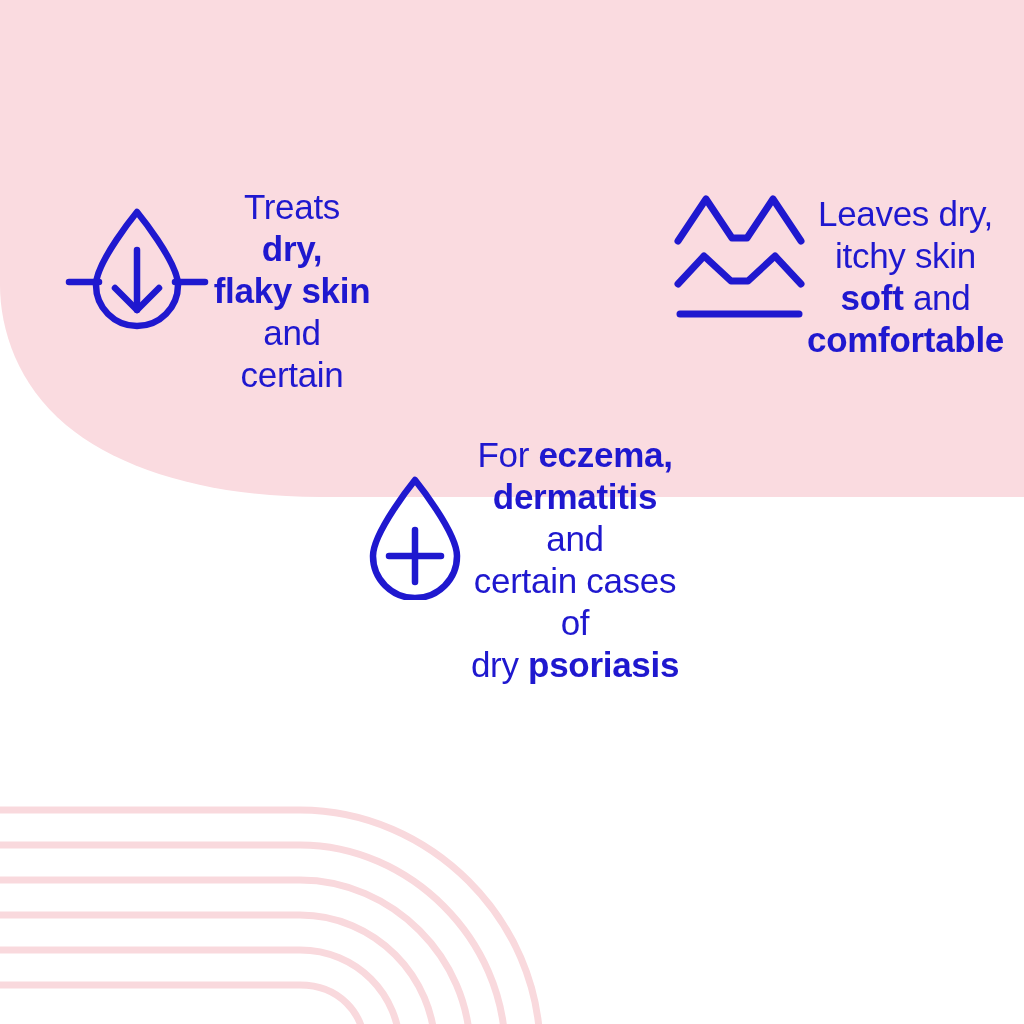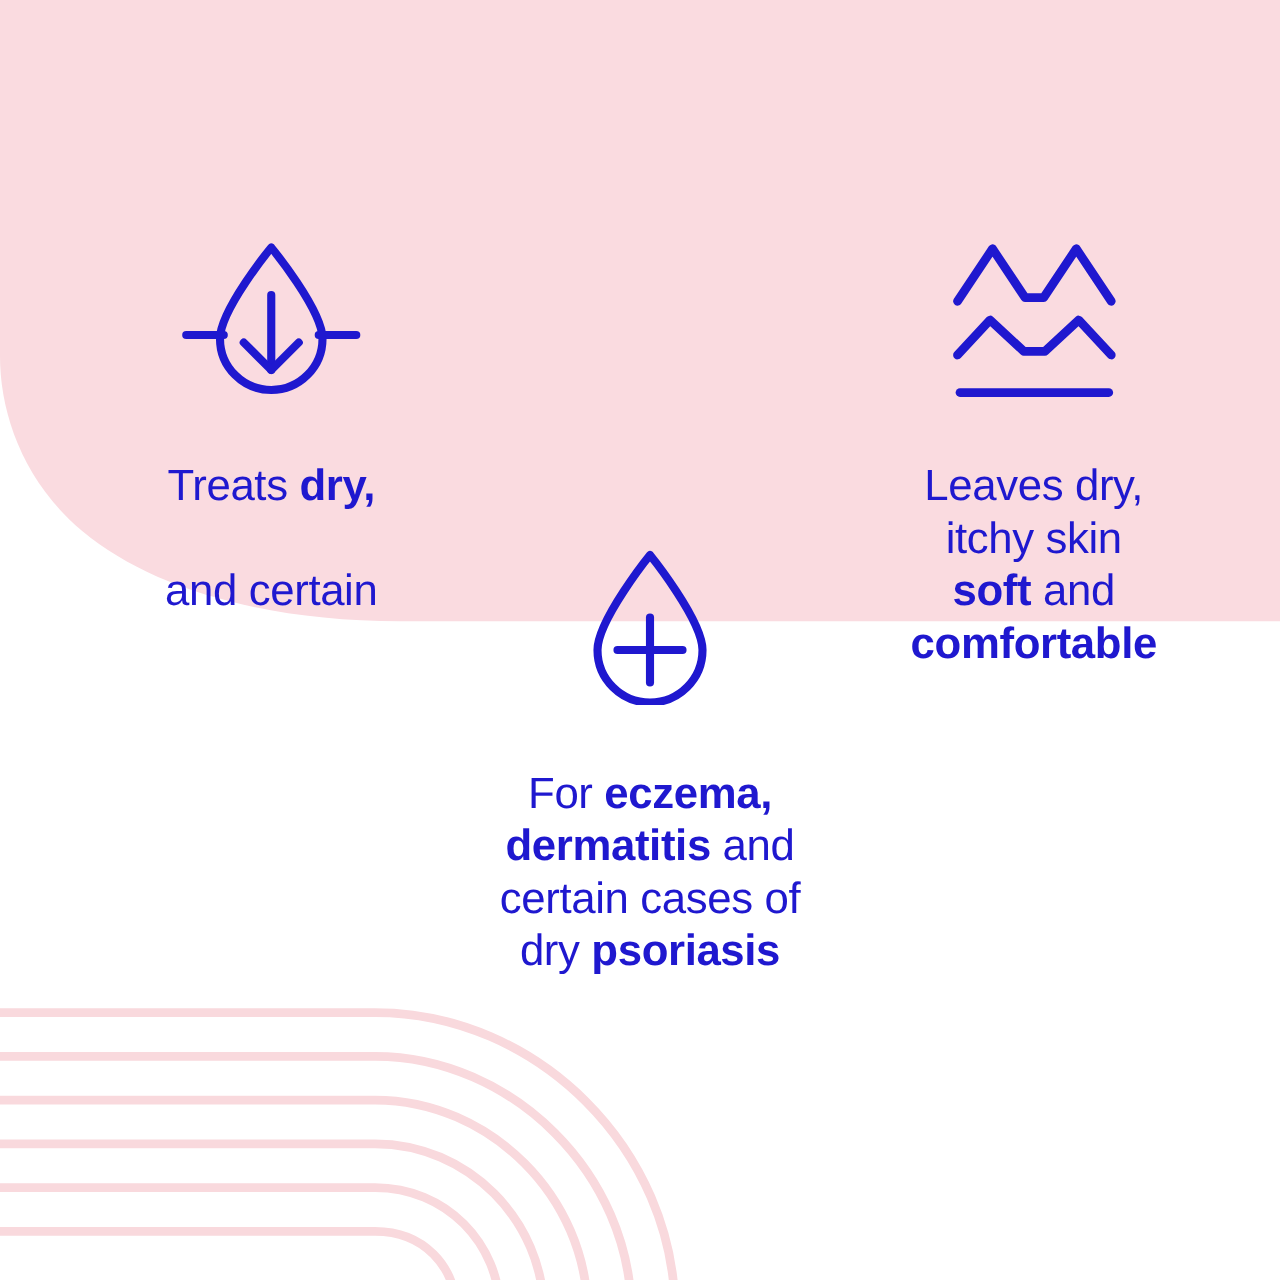--- a/index.html
+++ b/index.html
@@ -39,21 +39,21 @@
     bottom: 0;
     width: 620px;
     height: 240px;
     pointer-events: none;
   }
 
   
   .feature {
     position: absolute;
     display: flex;
-    flex-direction: column;
+    flex-direction: row;
     align-items: center;
   }
 
   .feature-icon {
     display: block;
   }
 
   .feature-text {
     margin: 0;
     text-align: center;
@@ -122,21 +122,21 @@
       <svg class="feature-icon" width="150" height="130" viewBox="0 0 150 130" aria-hidden="true">
         <g fill="none" stroke="#1f18cf" stroke-width="6.5" stroke-linecap="round" stroke-linejoin="round">
           <path d="M75 12 C 75 12 116 62 116 85 A 41 41 0 0 1 34 85 C 34 62 75 12 75 12 Z"></path>
           <line x1="7" y1="82" x2="37" y2="82"></line>
           <line x1="113" y1="82" x2="143" y2="82"></line>
           <line x1="75" y1="50" x2="75" y2="110"></line>
           <polyline points="53,88 75,110 97,88"></polyline>
         </g>
       </svg>
     </div>
-    <p class="feature-text" style="color: rgb(31, 24, 207);"><span>Treats <b>dry,</b></span><br><br><span>and certain</span></p>
+    <p class="feature-text" style="color: rgb(31, 24, 207);"><span>Treats <b>dry,</b></span><br><span><b>flaky skin</b></span><br><span>and certain</span></p>
   </div>
 
   <div class="feature" id="feature-leaves">
     <div class="icon-wrap">
       <svg class="feature-icon" width="135" height="140" viewBox="0 0 135 140" aria-hidden="true">
         <g fill="none" stroke="#1f18cf" stroke-width="7" stroke-linecap="round" stroke-linejoin="round">
           <path d="M6 55 L 34 13 L 60 52 L 75 52 L 101 13 L 129 55"></path>
           <path d="M6 98 L 32 70 L 59 95 L 76 95 L 103 70 L 129 98"></path>
           <line x1="8" y1="128" x2="127" y2="128"></line>
         </g>

